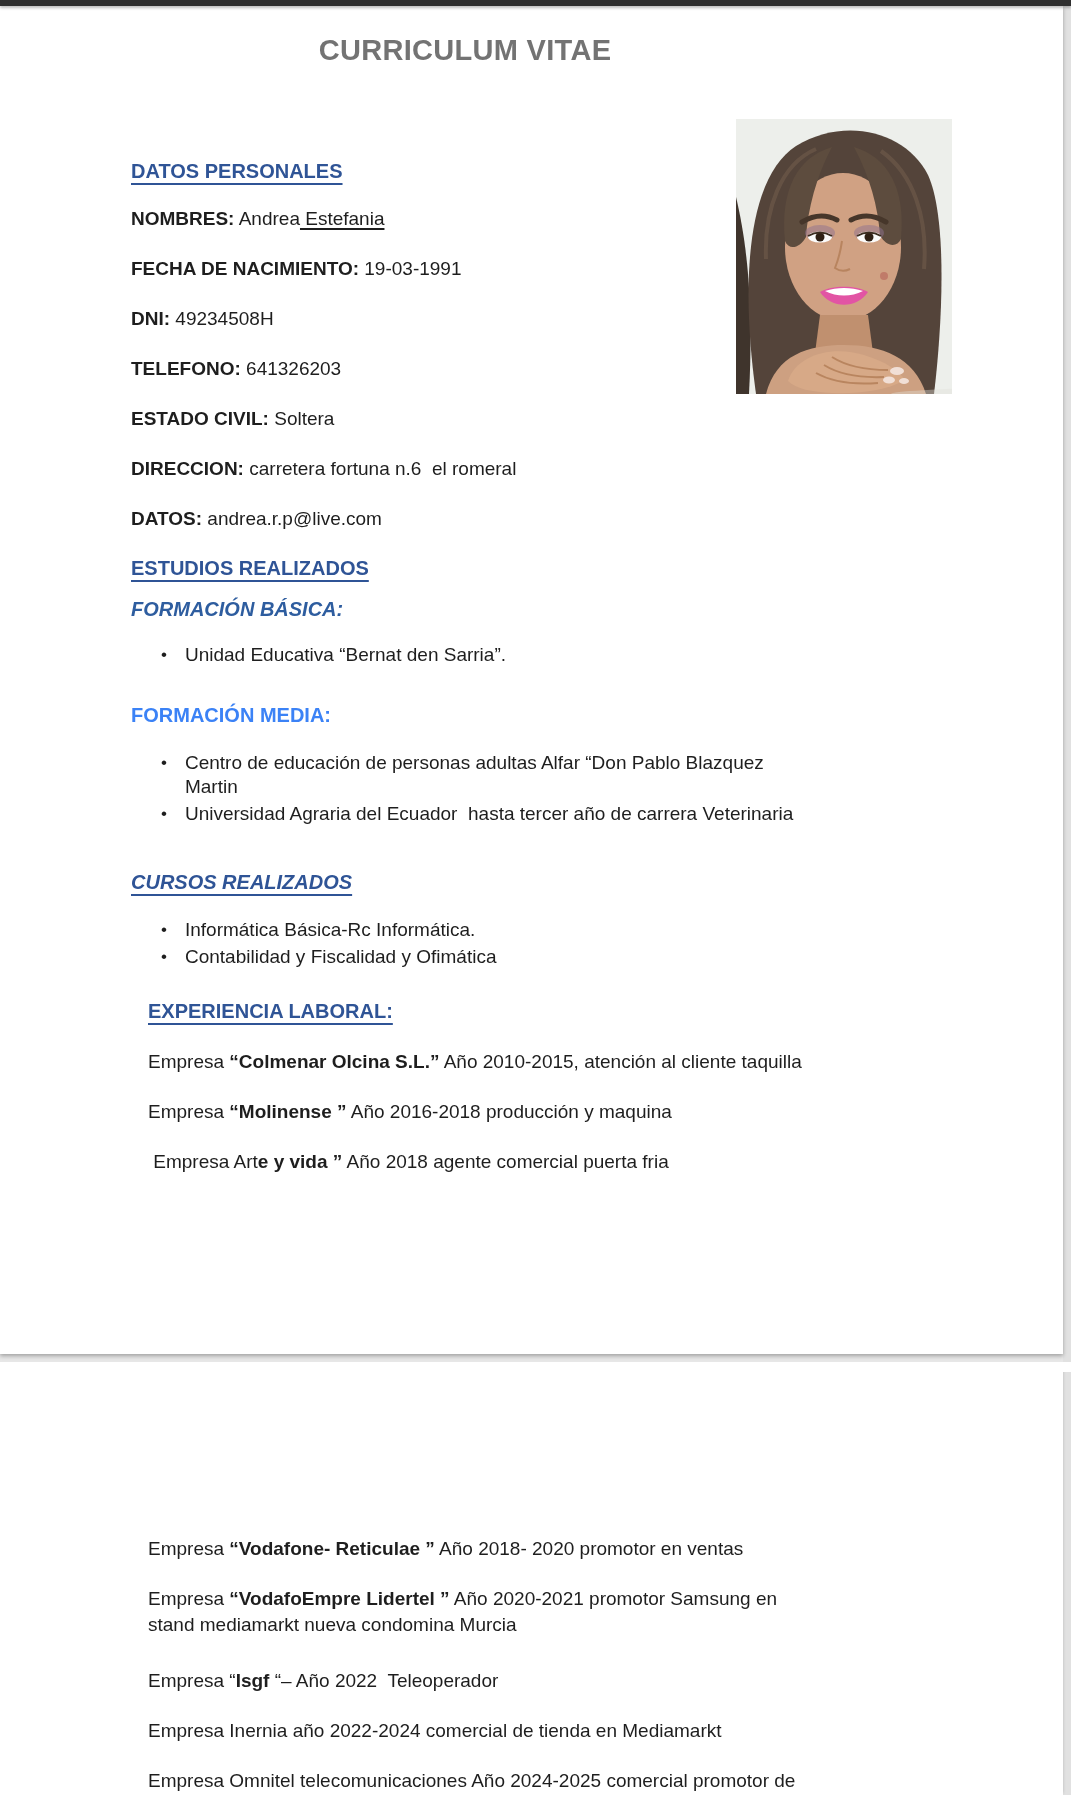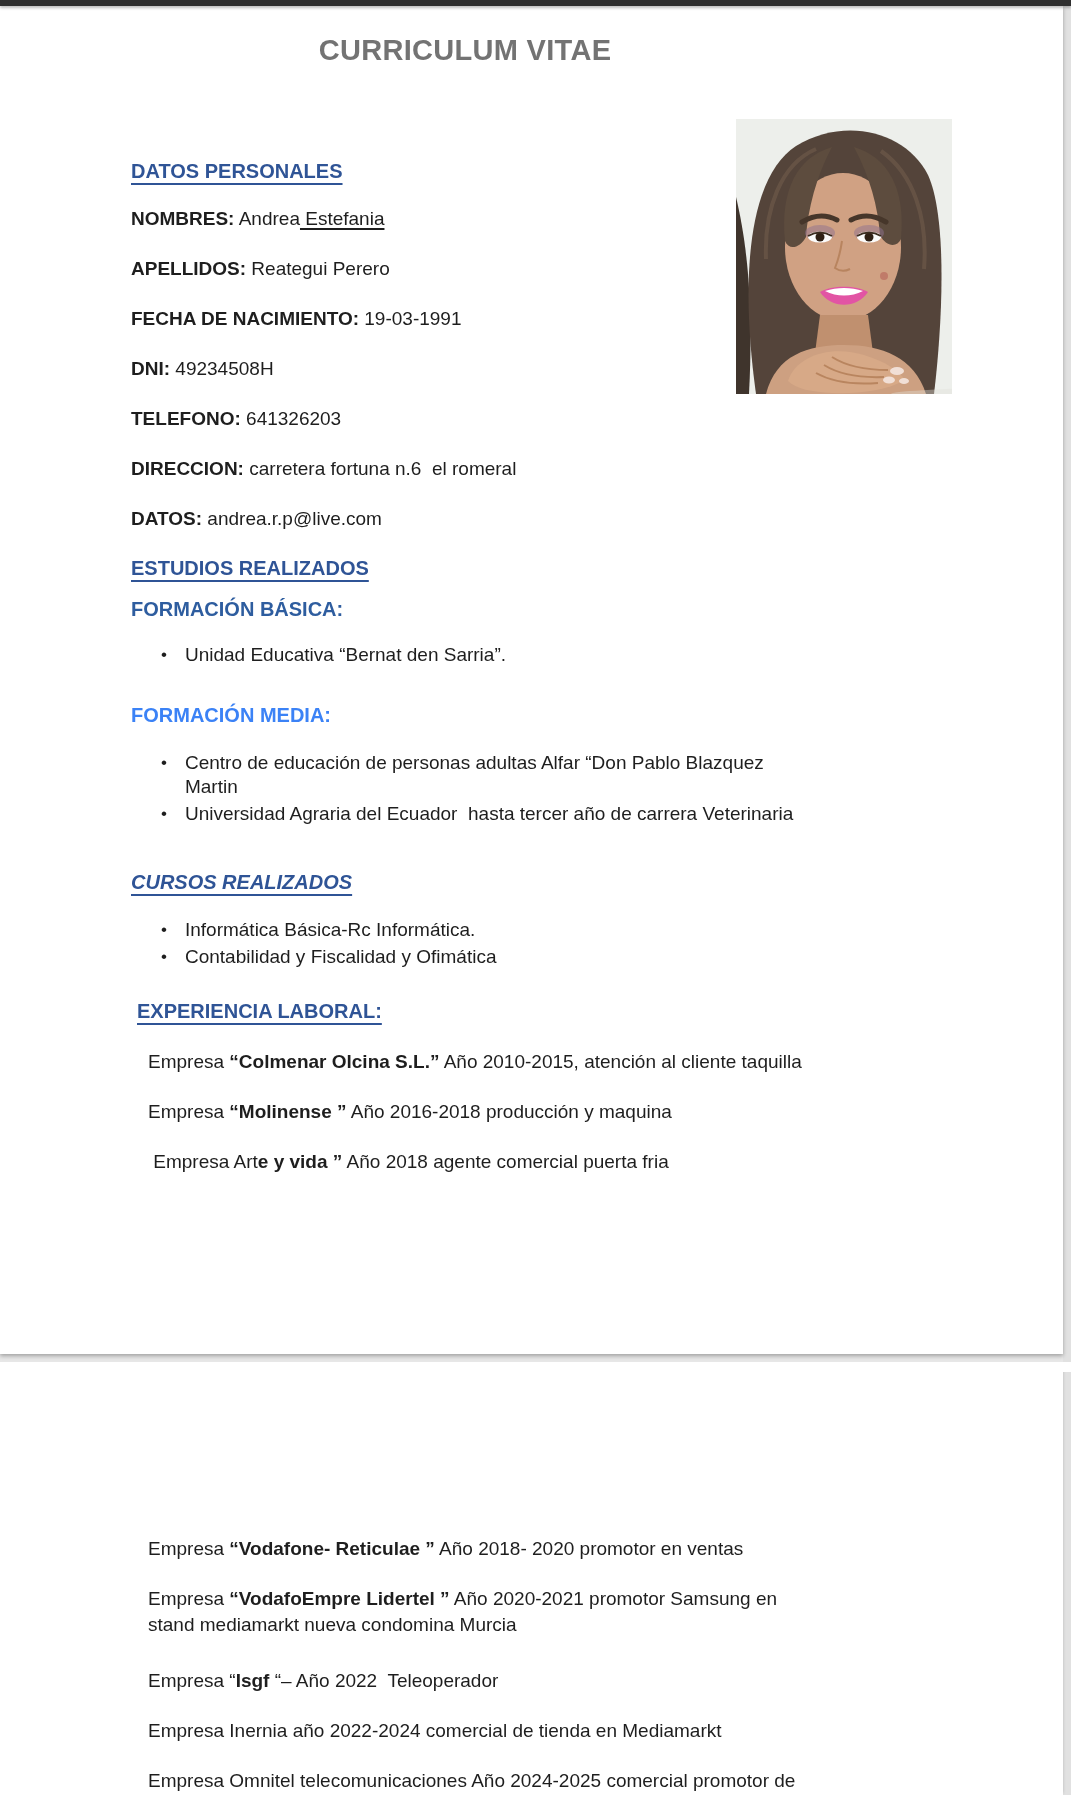--- a/index.html
+++ b/index.html
@@ -32,27 +32,27 @@
   .field-label{font-weight:bold;}
   .u-black{text-decoration:underline;text-decoration-thickness:1.5px;text-underline-offset:3px;}
 
   .bullets{margin:0;padding:0;list-style:none;font-size:19px;}
   .bullets li{display:flex;line-height:24px;margin-bottom:3px;}
   .bullets .dot{flex:0 0 auto;margin-left:30px;margin-right:18px;font-size:17px;}
   .bullets .bt{white-space:pre-wrap;}
 
   .mt-datos{margin-top:92px;}
   .mt-estudios{margin-top:24px;}
-  .mt-fb{margin-top:17px;}
+  .mt-fb{margin-top:17px;font-style:italic;}
   .mt-ul1{margin-top:22px;}
   .mt-fm{margin-top:36px;}
   .mt-ul2{margin-top:24px;}
   .mt-cursos{margin-top:44px;font-style:italic;}
   .mt-ul3{margin-top:24px;}
-  .mt-exp{margin-top:30px;margin-left:6px;}
+  .mt-exp{margin-top:30px;margin-left:17px;}
 
   .exp-entries{margin-left:17px;margin-top:17px;}
   .exp-entry{font-size:19px;line-height:26px;margin:0 0 24px 0;white-space:pre-wrap;}
   .exp-entries .exp-entry:first-child{margin-top:26px;}
   .exp-entry b{font-weight:bold;}
   #exp2 .exp-entry{margin-bottom:24px;}
   #exp2 .exp-entry:nth-child(2){margin-bottom:30px;}
 
   .photo{position:absolute;left:736px;top:113px;width:216px;height:275px;overflow:hidden;}
   .photo svg{display:block;}
@@ -103,24 +103,24 @@
 
   <div class="content1">
     <div class="title-wrap">
       <span class="cv-title" style="color: #737373;">CURRICULUM VITAE</span>
     </div>
 
     <div class="sec-h u mt-datos" style="color: rgb(47, 84, 150);">DATOS PERSONALES</div>
 
     <div class="fields">
         <div class="field-row"><span class="field-label">NOMBRES:</span> <span>Andrea</span><span class="u-black"> Estefania</span></div>
-        <div class="field-row"><span class="field-label">APELLIDOS:</span> <span>Reategui Perero</span></div>
         <div class="field-row"><span class="field-label">FECHA DE NACIMIENTO:</span> <span>19-03-1991</span></div>
         <div class="field-row"><span class="field-label">DNI:</span> <span>49234508H</span></div>
         <div class="field-row"><span class="field-label">TELEFONO:</span> <span>641326203</span></div>
+        <div class="field-row"><span class="field-label">ESTADO CIVIL:</span> <span>Soltera</span></div>
         <div class="field-row"><span class="field-label">DIRECCION:</span> <span>carretera fortuna n.6  el romeral</span></div>
         <div class="field-row"><span class="field-label">DATOS:</span> <span>andrea.r.p@live.com</span></div>
       </div>
 
     <div class="sec-h u mt-estudios" style="color: rgb(47, 84, 150);">ESTUDIOS REALIZADOS</div>
 
     <div id="studies-subsections">
         <div class="sub-h mt-fb" style="color: rgb(46, 93, 159);">FORMACIÓN BÁSICA:</div>
         <ul class="bullets mt-ul1">
           <li>

